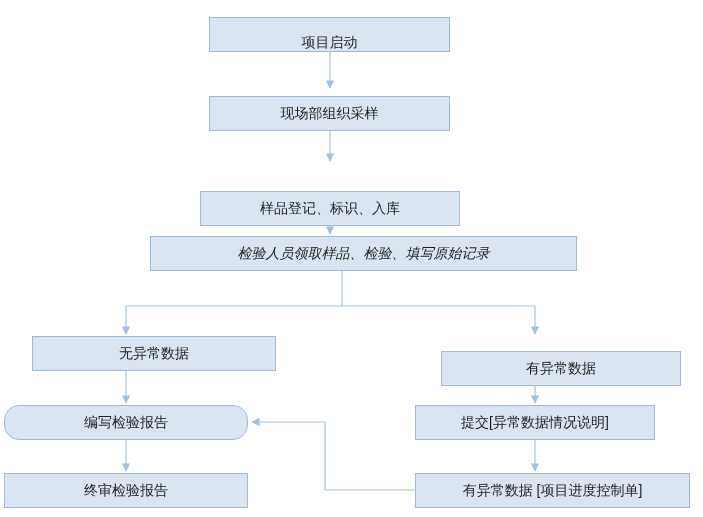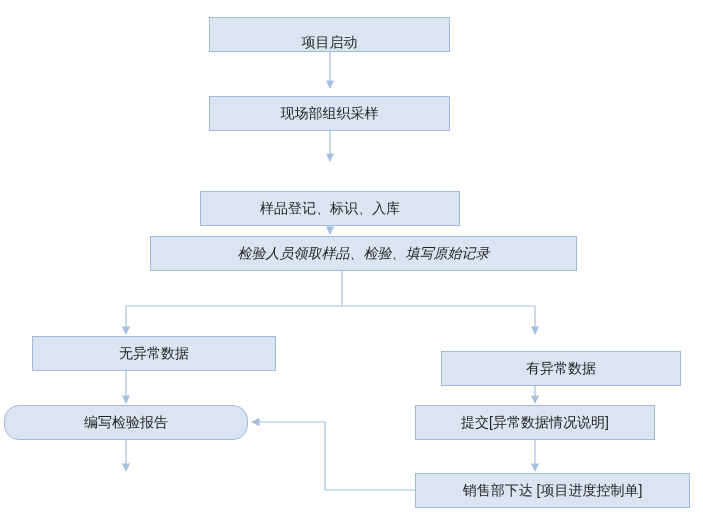--- a/index.html
+++ b/index.html
@@ -99,18 +99,21 @@
   </div>
 
   <div class="node" style="left:4px; top:405px; width:244px; height:35px;border-radius:15px;">
     <span>编写检验报告</span>
   </div>
 
   <div class="node" style="left:415px; top:405px; width:240px; height:35px;">
     <span>提交[异常数据情况说明]</span>
   </div>
 
+  <div class="node" style="left:4px; top:473px; width:244px; height:35px;">
+    <span>终审检验报告</span>
+  </div>
 
   <div class="node" style="left:415px; top:473px; width:275px; height:35px;">
-    <span>销售部下达 [项目进度控制单]</span>
+    <span>有异常数据 [项目进度控制单]</span>
   </div>
 
 </div>
 
 </body></html>

